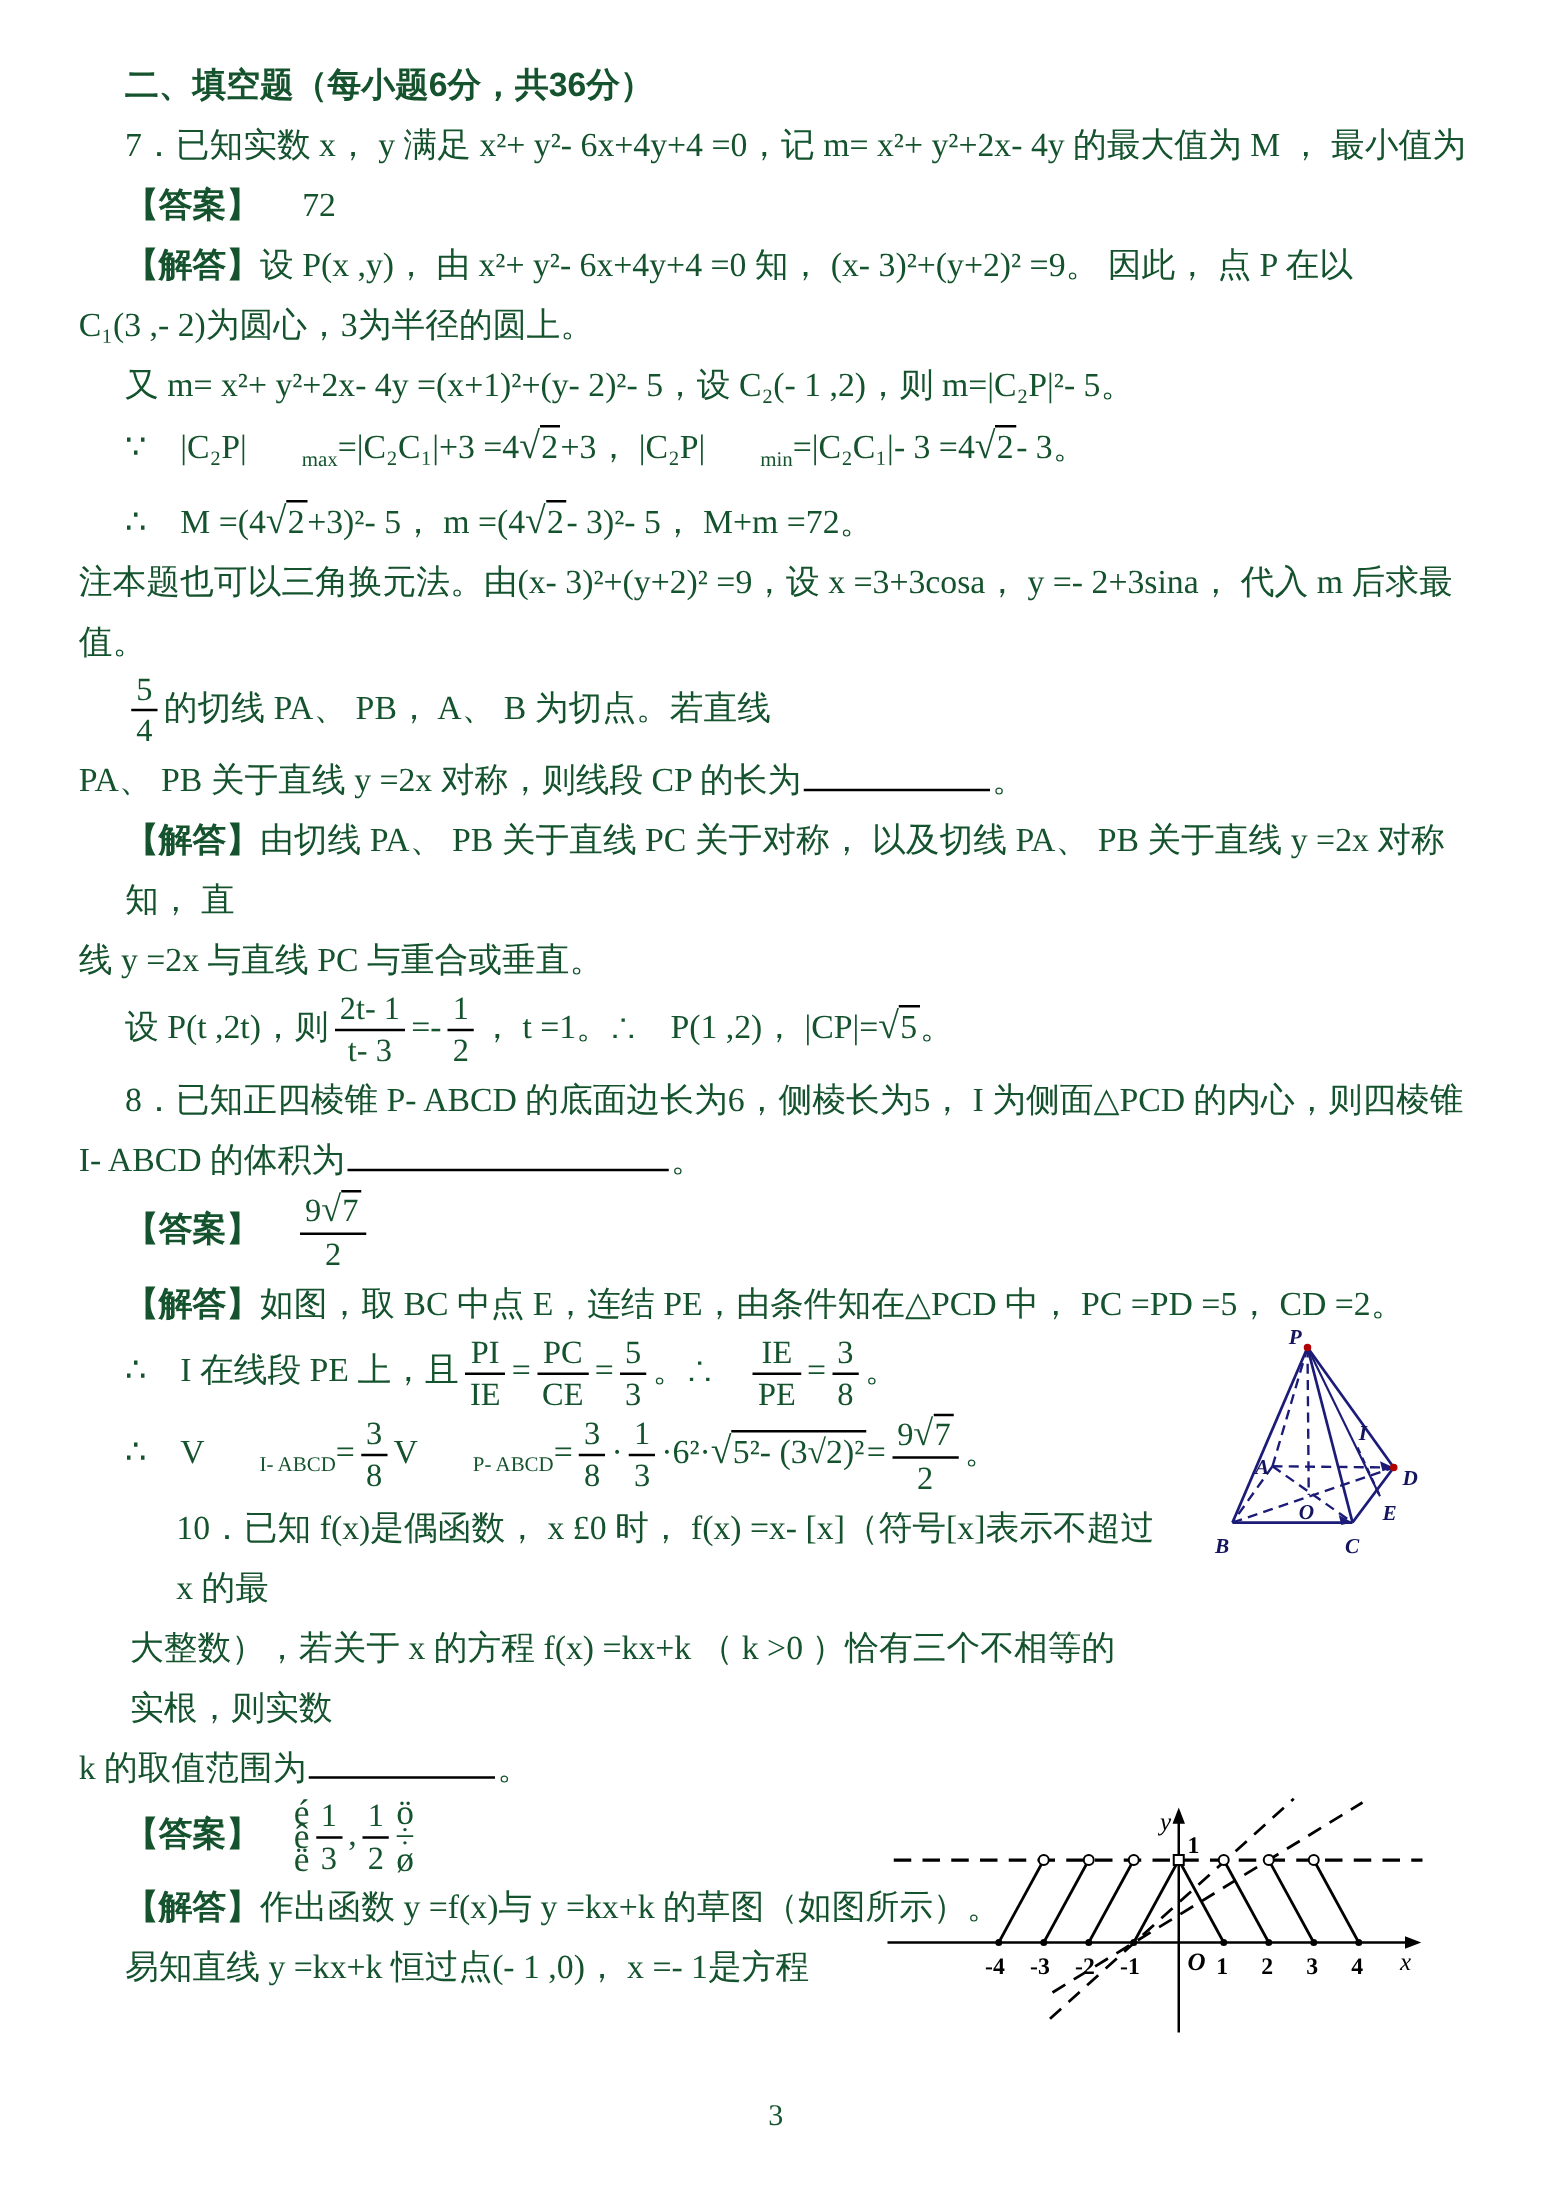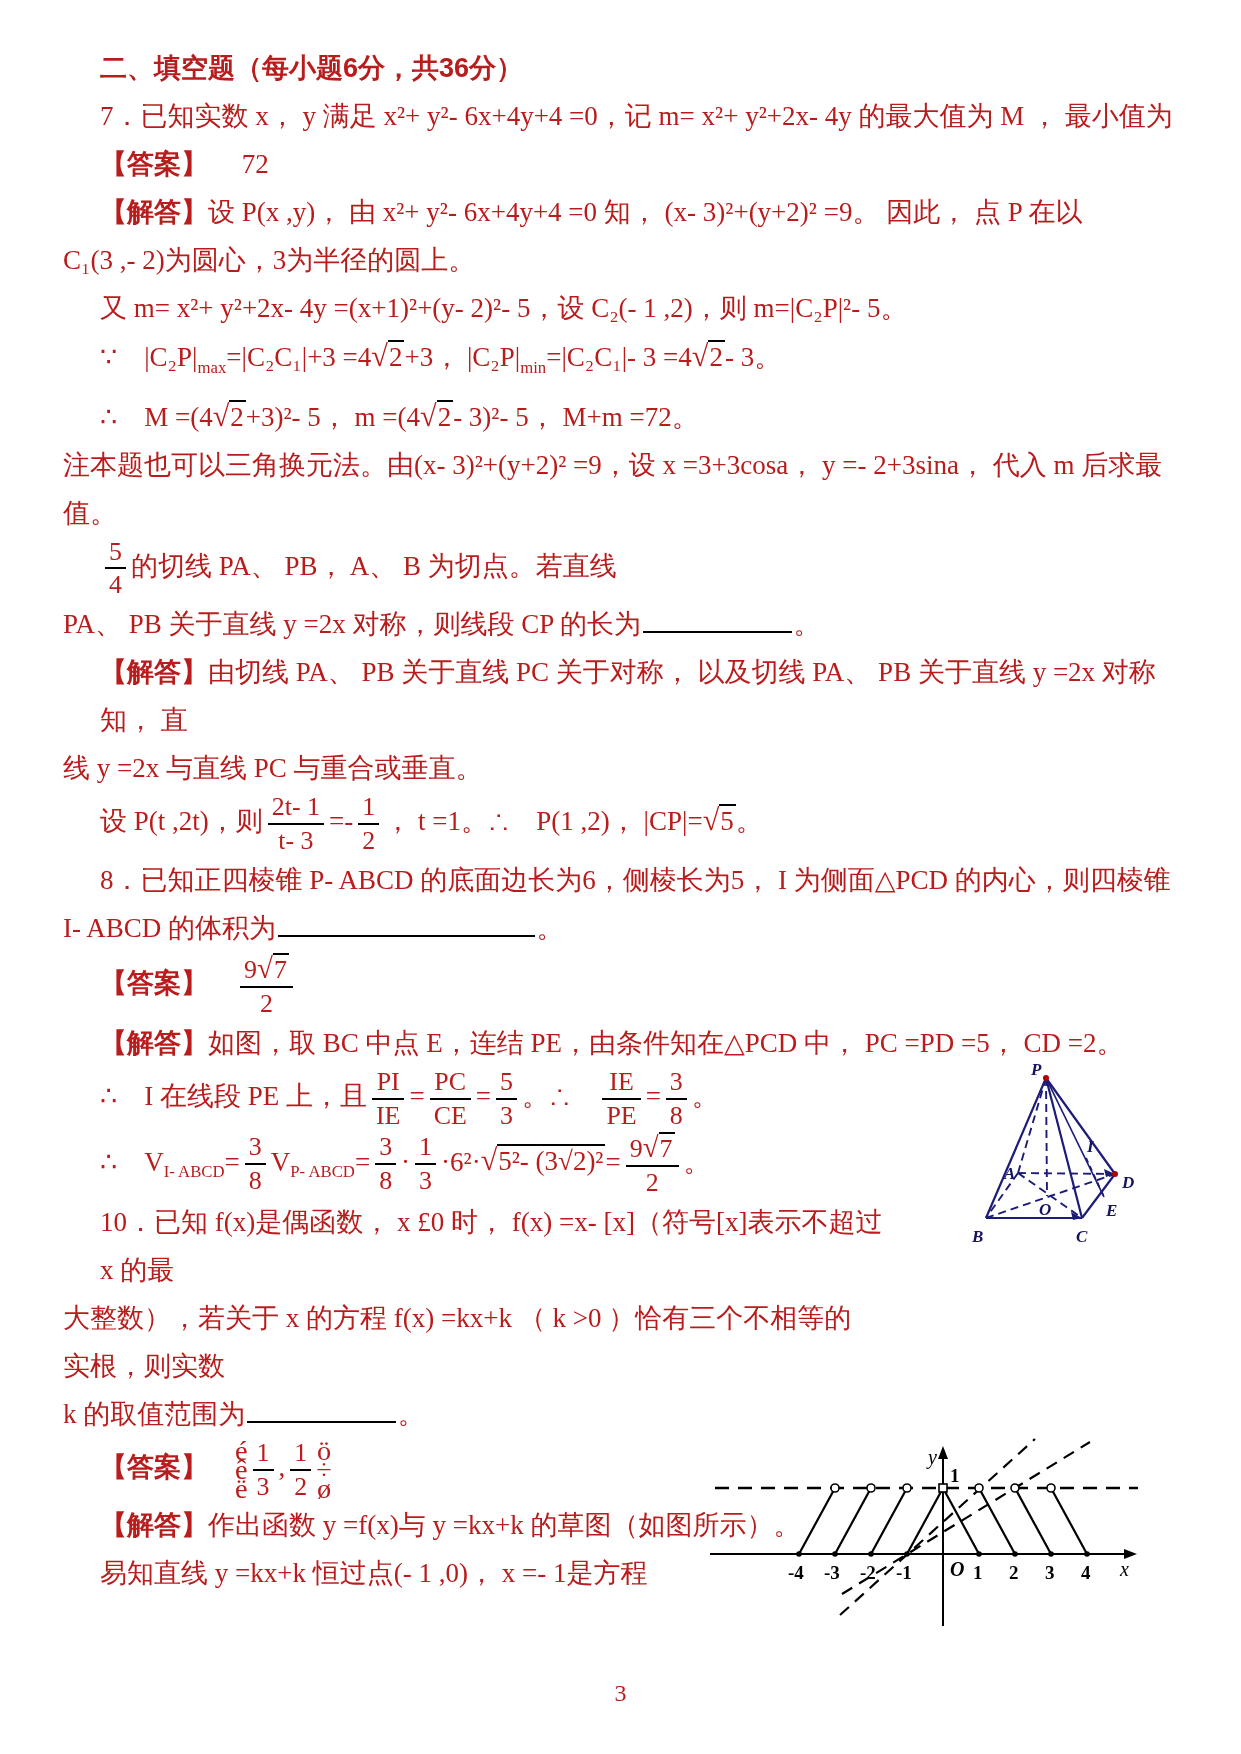--- a/index.html
+++ b/index.html
@@ -1,27 +1,27 @@
 <!DOCTYPE html>
 <html><head>
 <meta charset="utf-8">
 <style>
   html,body{margin:0;padding:0;background:#ffffff;}
   .page{
     position:relative;width:1241px;height:1754px;overflow:hidden;
     font-family:"Liberation Serif","DejaVu Serif",serif;
-    font-size:27px;color:#b91c1c;background:#fff;
+    font-size:27px;color:#14532d;background:#fff;
   }
   .content{padding:44px 58px 0 63px;}
   .line{line-height:48px;min-height:48px;}
   .indent{padding-left:37px;}
-  .narrow{max-width:790px;}
+  .narrow{max-width:790px;margin-left:41px;}
   .lbl{font-family:"Liberation Sans","DejaVu Sans",sans-serif;font-weight:bold;}
   sub,sup{font-size:0.62em;}
-  sub{vertical-align:-0.4em;}
+  sub{vertical-align:-0.4em;padding-left:44px;}
   .frac{display:inline-block;text-align:center;vertical-align:middle;line-height:1.15;margin:0 5px;font-size:0.96em;}
   .frac .fn{display:block;padding:0 4px 1px 4px;}
   .frac .fd{display:block;border-top:2px solid #000;padding:1px 4px 0 4px;}
   .sqrt{white-space:nowrap;}
   .sqrt .sg{font-weight:bold;font-size:1.12em;}
   .sqrt .rd{border-top:2.5px solid #000;padding:0 2px 0 1px;}
   .blank{display:inline-block;border-bottom:2px solid #000;height:1.02em;vertical-align:baseline;margin:0 2px;}
   .col{display:inline-block;vertical-align:middle;line-height:0.68;text-align:center;font-size:1.05em;}
   .col span{display:block;}
   .fig{position:absolute;}

